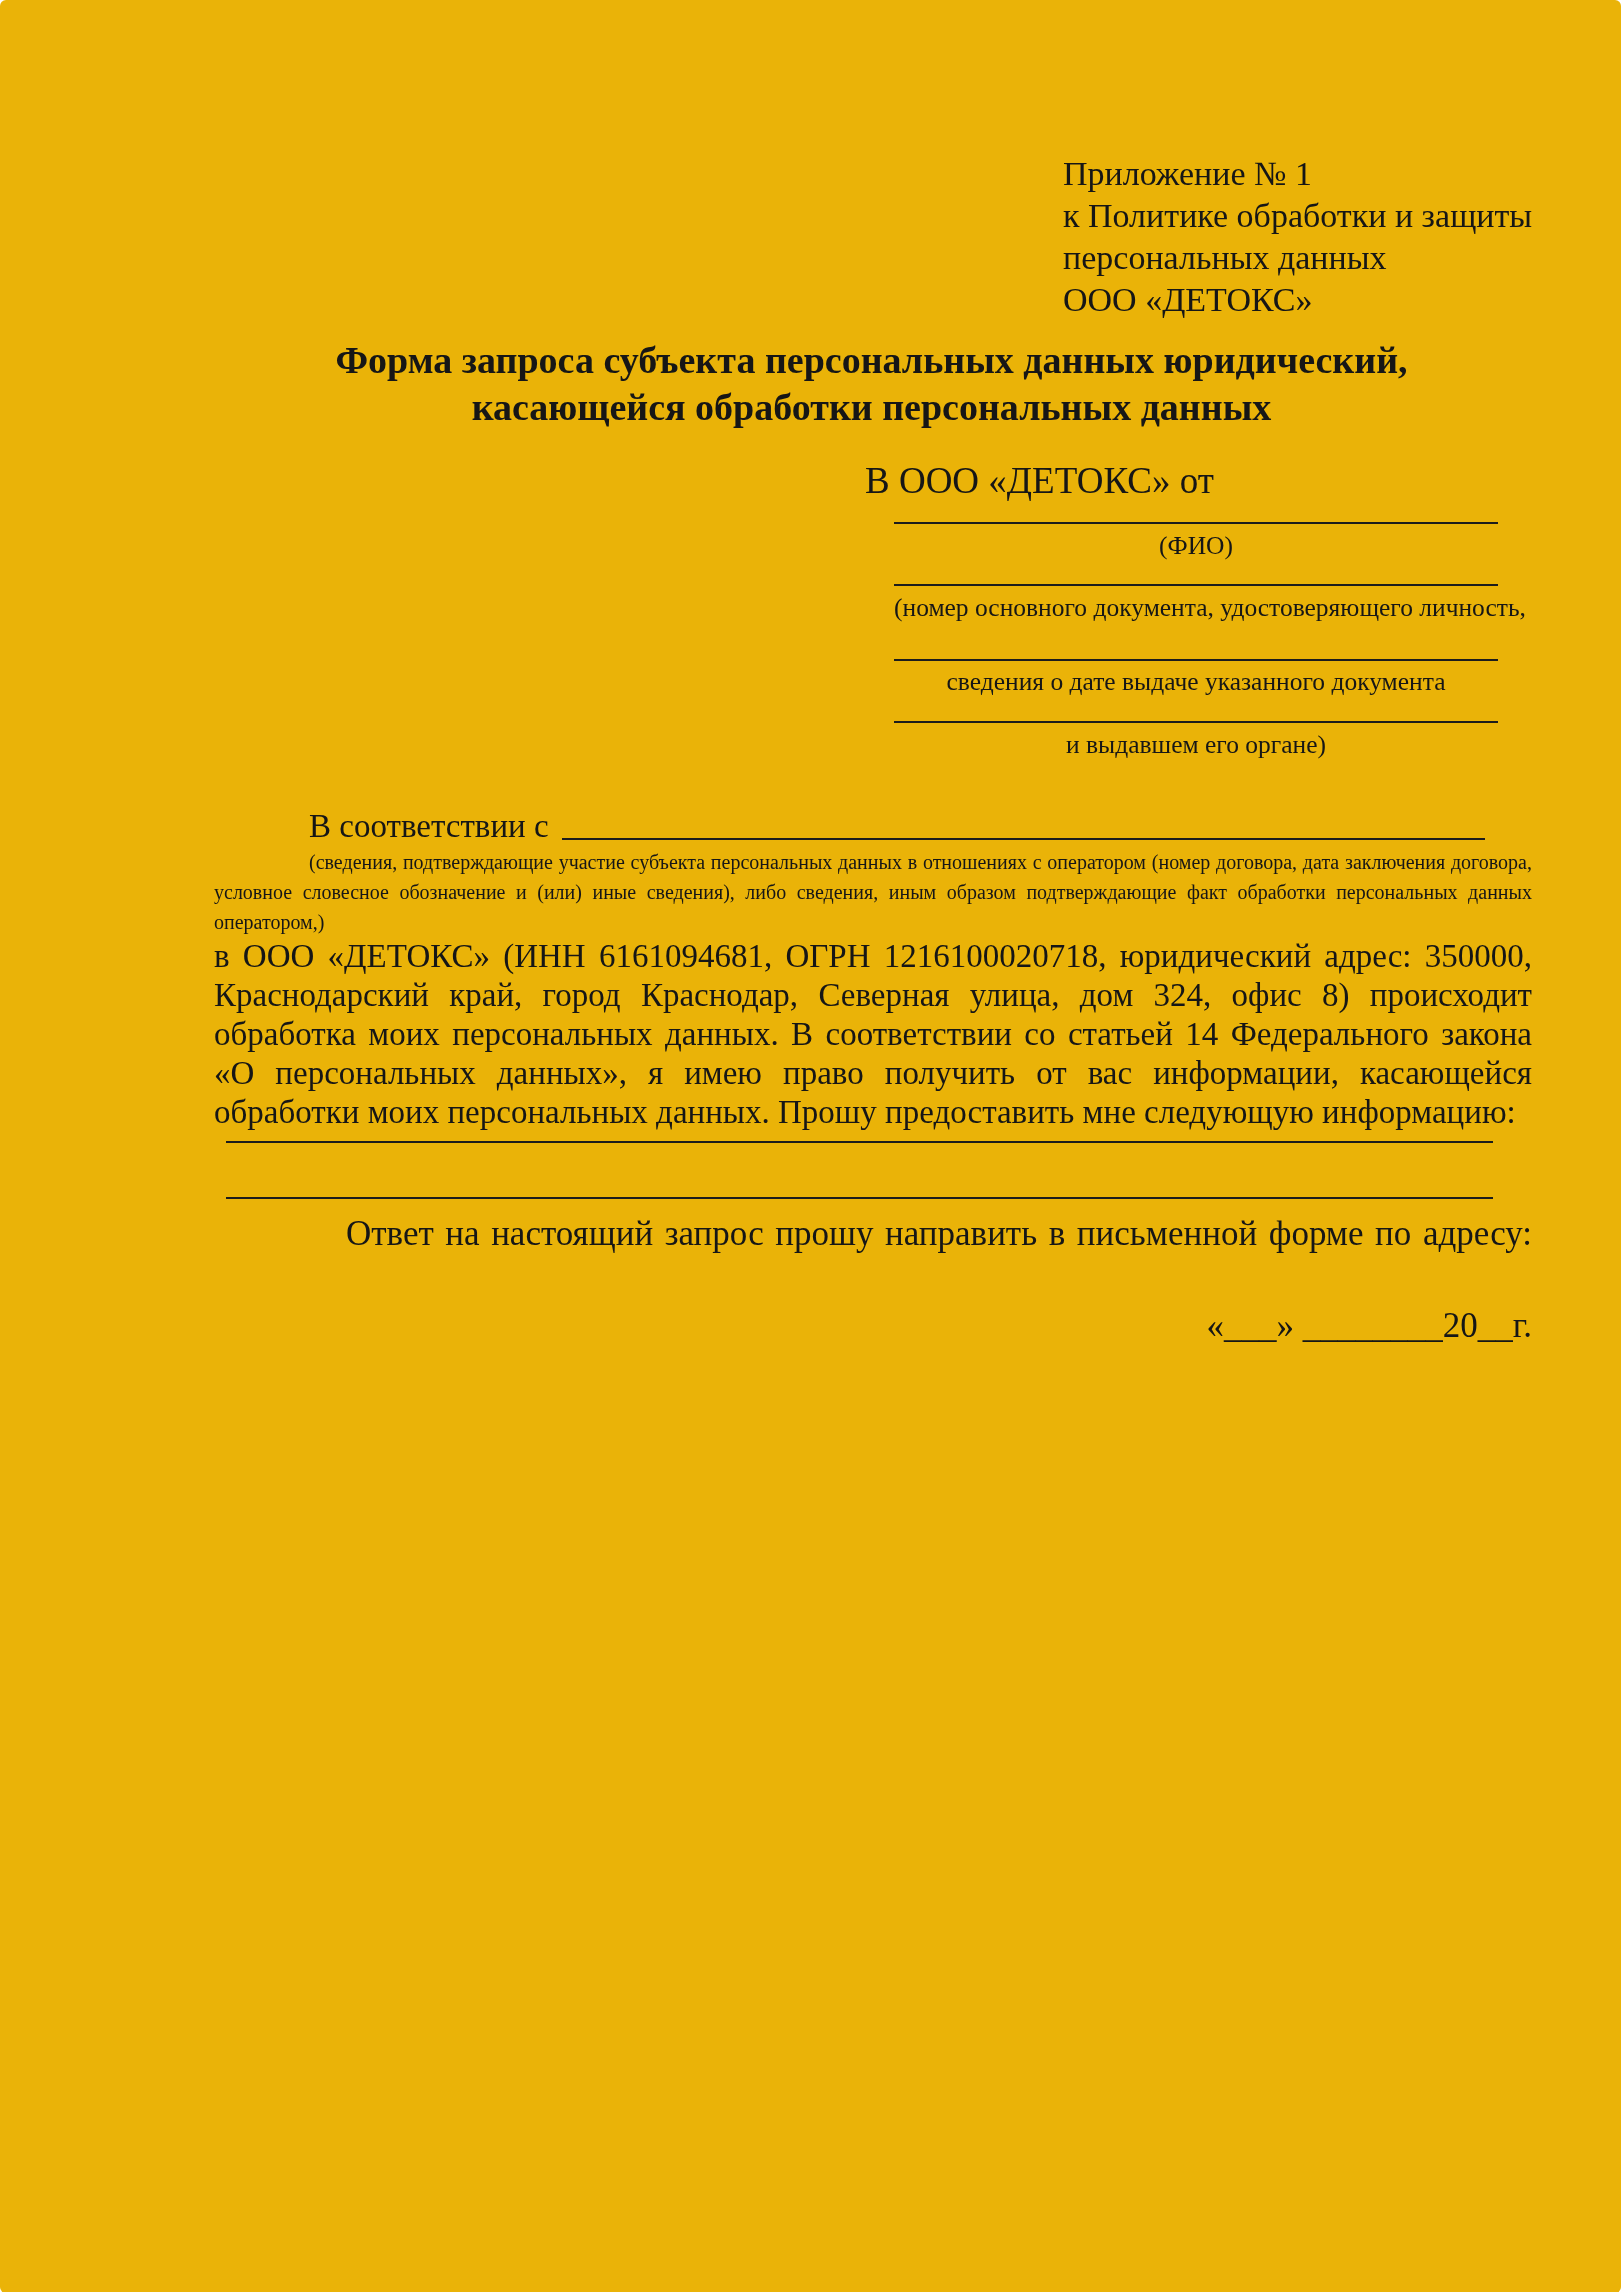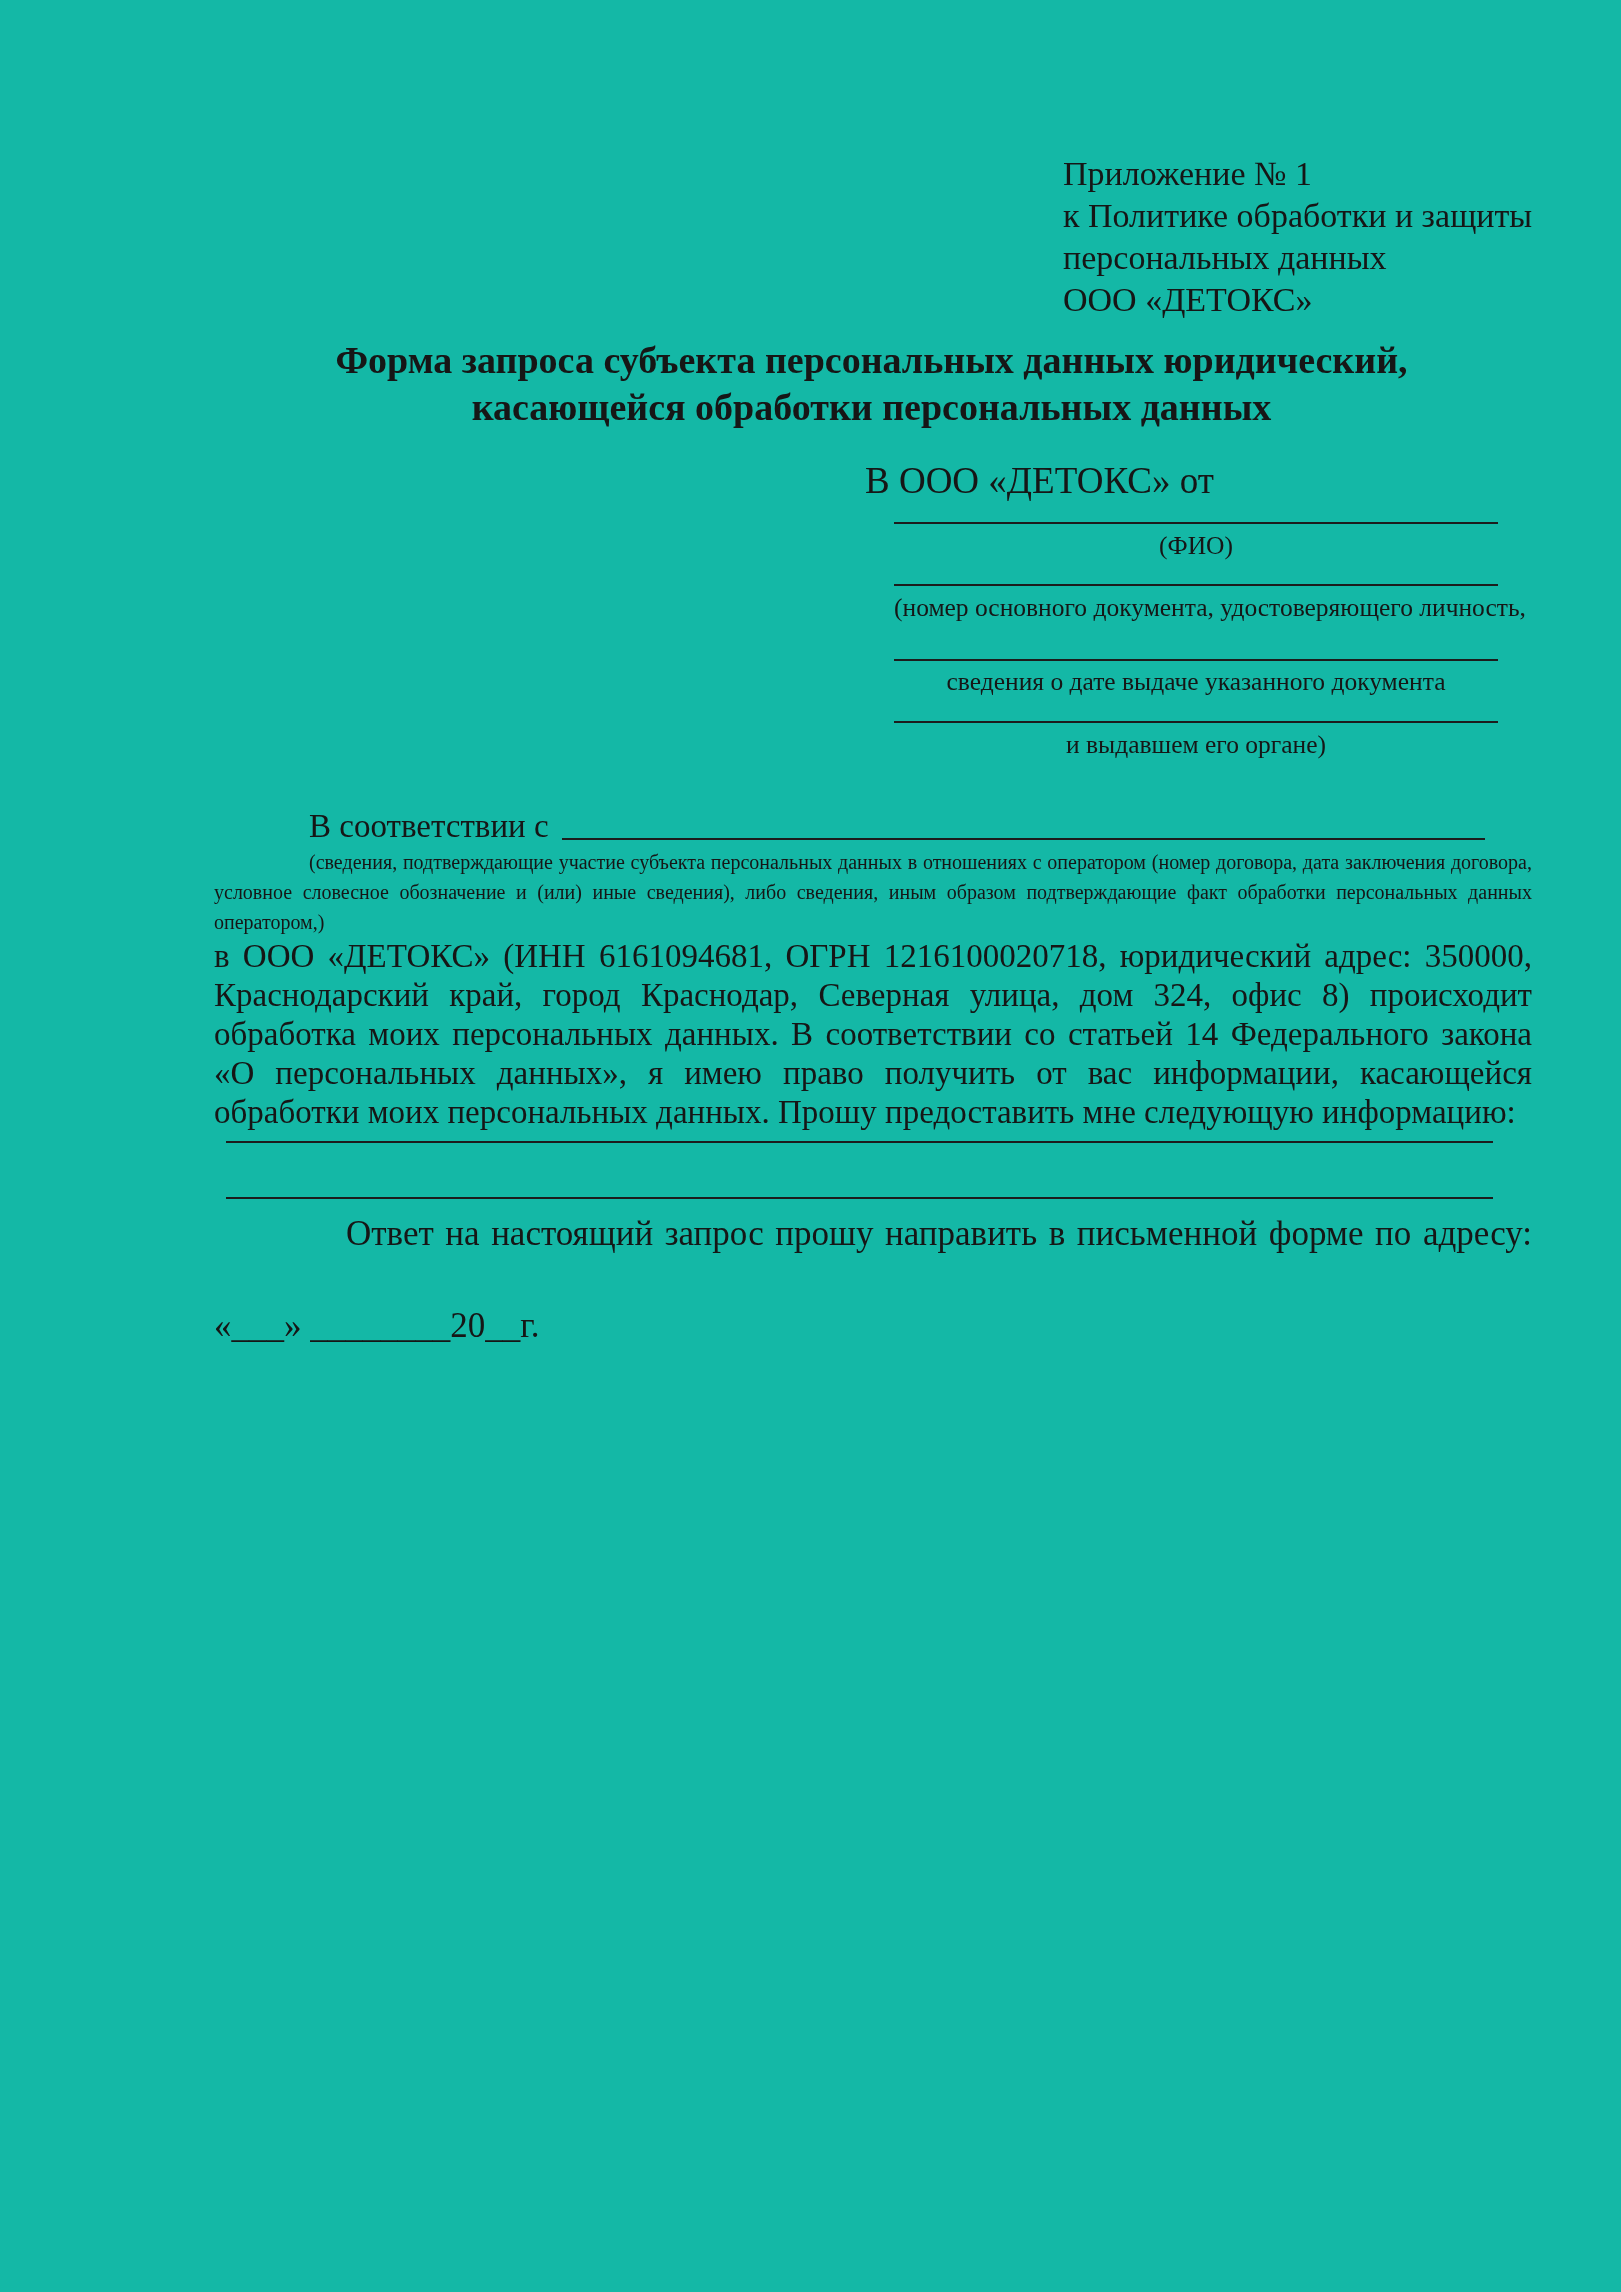--- a/index.html
+++ b/index.html
@@ -1,23 +1,24 @@
 <!DOCTYPE html>
 <html><head>
 <meta charset="utf-8">
 <style>
   html, body { margin: 0; padding: 0; background: #ffffff; }
   .page {
     position: relative;
     width: 1621px;
     height: 2293px;
-    background: #14b8a6;
+    background: #eab308;
     color: #161616;
     font-family: "Liberation Serif", "DejaVu Serif", serif;
     overflow: hidden;
+    border-radius: 6px;
   }
 
   
   .header-note {
     position: absolute;
     left: 1063px;
     top: 153px;
     font-size: 34px;
     line-height: 42px;
     white-space: nowrap;
@@ -123,21 +124,21 @@
     line-height: 41px;
   }
   .address-row .reply-tail { white-space: nowrap; }
 
   .date-sign-row {
     margin-top: 51px;
     font-size: 35px;
     line-height: 41px;
     display: flex;
     align-items: flex-end;
-    justify-content: flex-start;
+    justify-content: flex-end;
   }
   .date-line { white-space: nowrap; }
   .sign-group {
     display: flex;
     align-items: flex-end;
     width: 542px;
   }
   .sign-group .blank { flex: 1; }
   .sign-group .signature-caption { white-space: nowrap; }
 </style>

